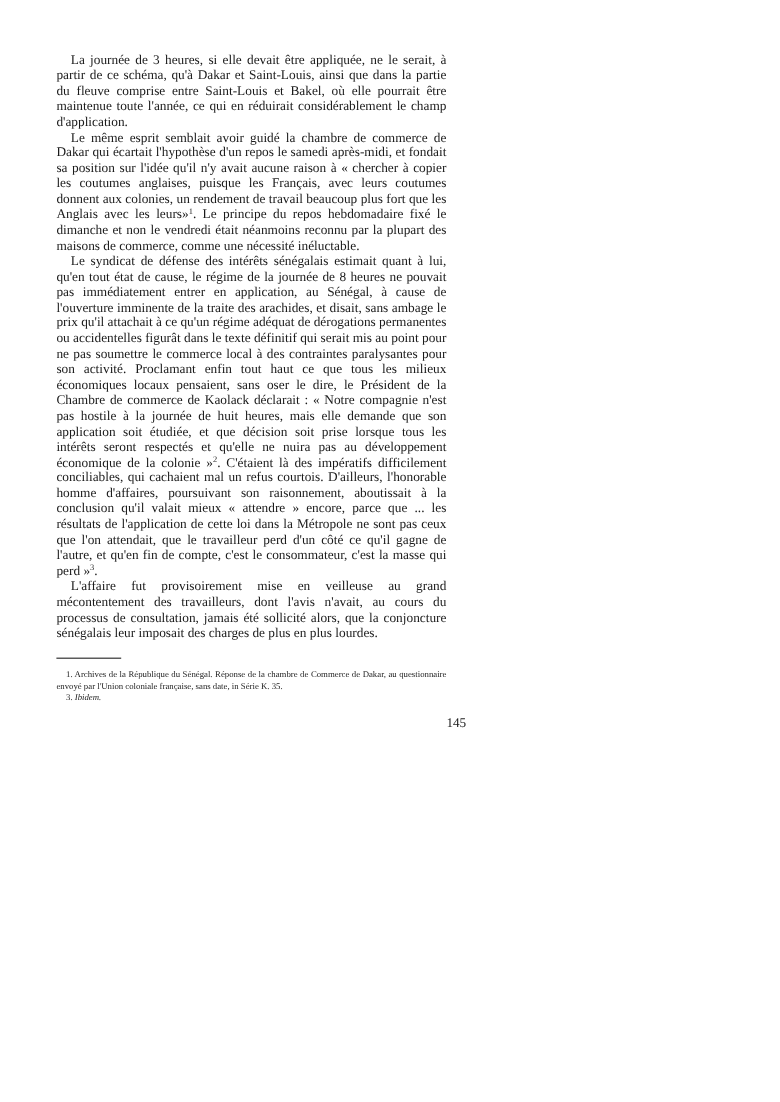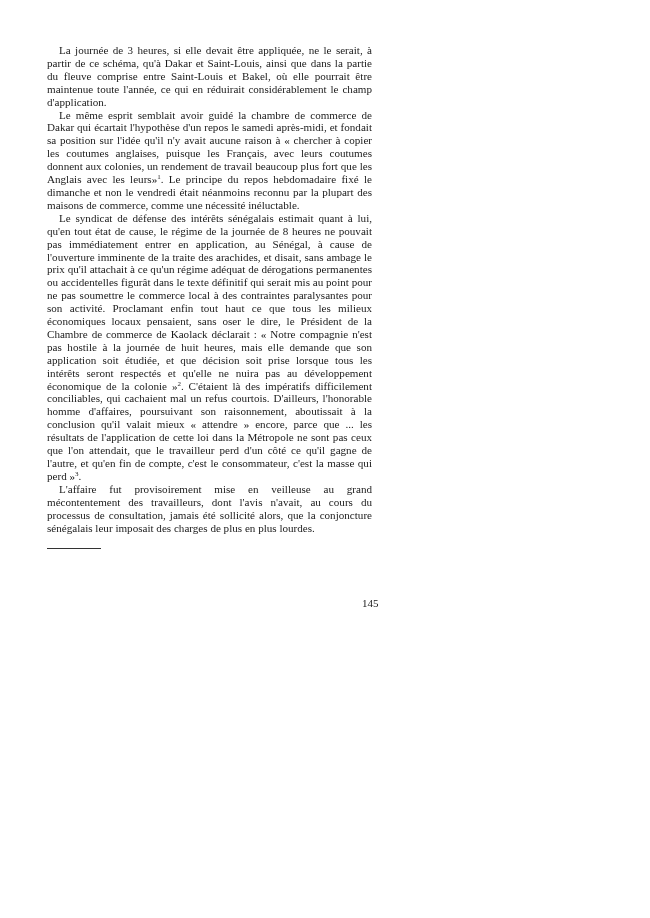--- a/index.html
+++ b/index.html
@@ -49,21 +49,21 @@
       line-height: 9.3px;
       text-align: justify;
       text-indent: 8px;
       color: #222;
     }
     .footnotes em {
       font-style: italic;
     }
     .page-number {
       position: absolute;
-      left: 362px;
+      left: 372px;
       top: 597px;
       font-family: "Liberation Serif", "DejaVu Serif", serif;
       font-size: 11px;
       color: #1a1a1a;
     }
   </style>
 </head>
 <body>
 
 <div class="page">
@@ -78,16 +78,18 @@
       <span>Le syndicat de défense des intérêts sénégalais estimait quant à lui, qu'en tout état de cause, le régime de la journée de 8 heures ne pouvait pas immédiatement entrer en application, au Sénégal, à cause de l'ouverture imminente de la traite des arachides, et disait, sans ambage le prix qu'il attachait à ce qu'un régime adéquat de dérogations permanentes ou accidentelles figurât dans le texte définitif qui serait mis au point pour ne pas soumettre le commerce local à des contraintes paralysantes pour son activité. Proclamant enfin tout haut ce que tous les milieux économiques locaux pensaient, sans oser le dire, le Président de la Chambre de commerce de Kaolack déclarait : « Notre compagnie n'est pas hostile à la journée de huit heures, mais elle demande que son application soit étudiée, et que décision soit prise lorsque tous les intérêts seront respectés et qu'elle ne nuira pas au développement économique de la colonie »</span><sup>2</sup><span>. C'étaient là des impératifs difficilement conciliables, qui cachaient mal un refus courtois. D'ailleurs, l'honorable homme d'affaires, poursuivant son raisonnement, aboutissait à la conclusion qu'il valait mieux « attendre » encore, parce que ... les résultats de l'application de cette loi dans la Métropole ne sont pas ceux que l'on attendait, que le travailleur perd d'un côté ce qu'il gagne de l'autre, et qu'en fin de compte, c'est le consommateur, c'est la masse qui perd »</span><sup>3</sup><span>.</span>
     </p>
     <p>
       <span>L'affaire fut provisoirement mise en veilleuse au grand mécontentement des travailleurs, dont l'avis n'avait, au cours du processus de consultation, jamais été sollicité alors, que la conjoncture sénégalais leur imposait des charges de plus en plus lourdes.</span>
     </p>
   </div>
 
   <div class="footnote-rule"></div>
 
   <div class="footnotes">
+    <p>1. Archives de la République du Sénégal. Réponse de la chambre de Commerce de Dakar, au questionnaire envoyé par l'Union coloniale française, sans date, in Série K. 35.</p>
+    <p><span>3. </span><em>Ibidem.</em></p>
   </div>
 </div>
 
 <div class="page-number">145</div>
 
 </body></html>

